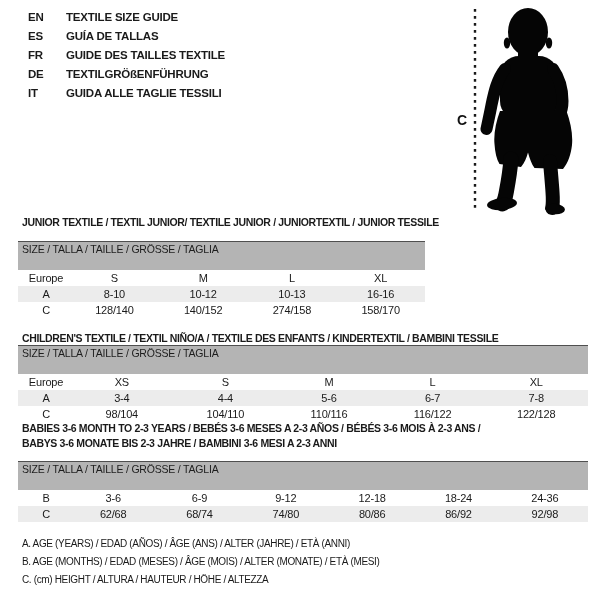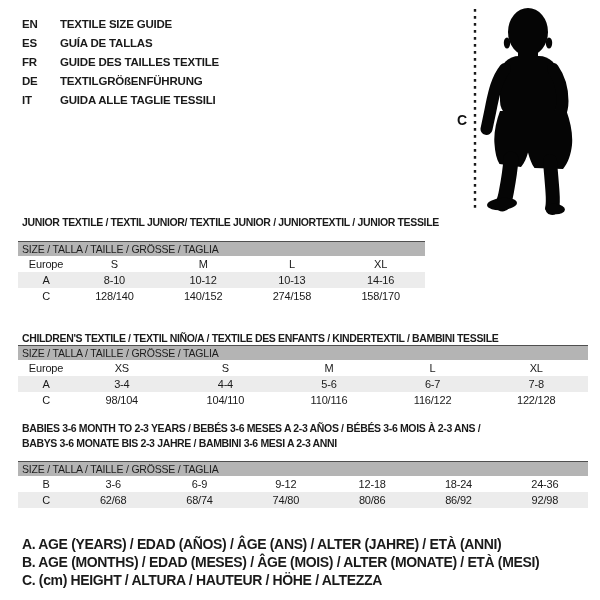--- a/index.html
+++ b/index.html
@@ -7,21 +7,21 @@
     width: 600px; height: 600px;
     overflow: hidden;
     background: #ffffff;
     font-family: "Liberation Sans", sans-serif;
     color: #1a1a1a;
   }
   .sheet { position: relative; width: 600px; height: 600px; background: #fff; }
 
   
   .lang-list { position: absolute; left: 22px; top: 11px; }
-  .lang-row { display: flex; align-items: flex-end; height: 19px; }
+  .lang-row { display: flex; align-items: flex-start; height: 19px; margin-left: 6px; }
   .lang-code, .lang-label {
     font-weight: bold; font-size: 11.5px; letter-spacing: -0.2px; white-space: nowrap;
   }
   .lang-code { width: 38px; }
 
   
   .figure { position: absolute; left: 450px; top: 3px; width: 150px; height: 215px; }
 
   
   .sec-title {
@@ -33,35 +33,35 @@
   
   .size-table {
     position: absolute; left: 18px;
     border-collapse: collapse; table-layout: fixed;
   }
   .size-table thead th {
     background: #b4b4b4;
     border-top: 1.5px solid #4f4f4f;
     font-weight: normal; font-size: 10.5px; letter-spacing: -0.2px;
     color: #1d1d1d; text-align: left;
-    height: 13px; padding: 0 0 1px 4px;
+    height: 13px; padding: 0 0 15px 4px;
   }
   .size-table tbody td {
     font-size: 11px; letter-spacing: -0.2px;
     height: 16px; line-height: 16px; padding: 0;
     text-align: center; white-space: nowrap;
   }
   .size-table tbody td:first-child { text-align: center; padding-left: 4px; }
   .size-table tbody tr:nth-child(even) { background: #ececec; }
   .label-col { width: 52px; }
 
   
   .legend { position: absolute; left: 22px; top: 535px; }
   .legend-line {
-    font-weight: bold; font-size: 14px; letter-spacing: -0.35px;
+    font-weight: normal; font-size: 10px; letter-spacing: -0.35px;
     line-height: 18px; white-space: nowrap;
   }
 </style>
 </head>
 <body>
 
 <div class="sheet">
 
   <div class="lang-list">
     <div class="lang-row">
@@ -127,21 +127,21 @@
         <td>S</td>
         <td>M</td>
         <td>L</td>
         <td>XL</td>
       </tr>
       <tr>
         <td>A</td>
         <td>8-10</td>
         <td>10-12</td>
         <td>10-13</td>
-        <td>14-16</td>
+        <td>16-16</td>
       </tr>
       <tr>
         <td>C</td>
         <td>128/140</td>
         <td>140/152</td>
         <td>274/158</td>
         <td>158/170</td>
       </tr>
     </tbody>
   </table>

